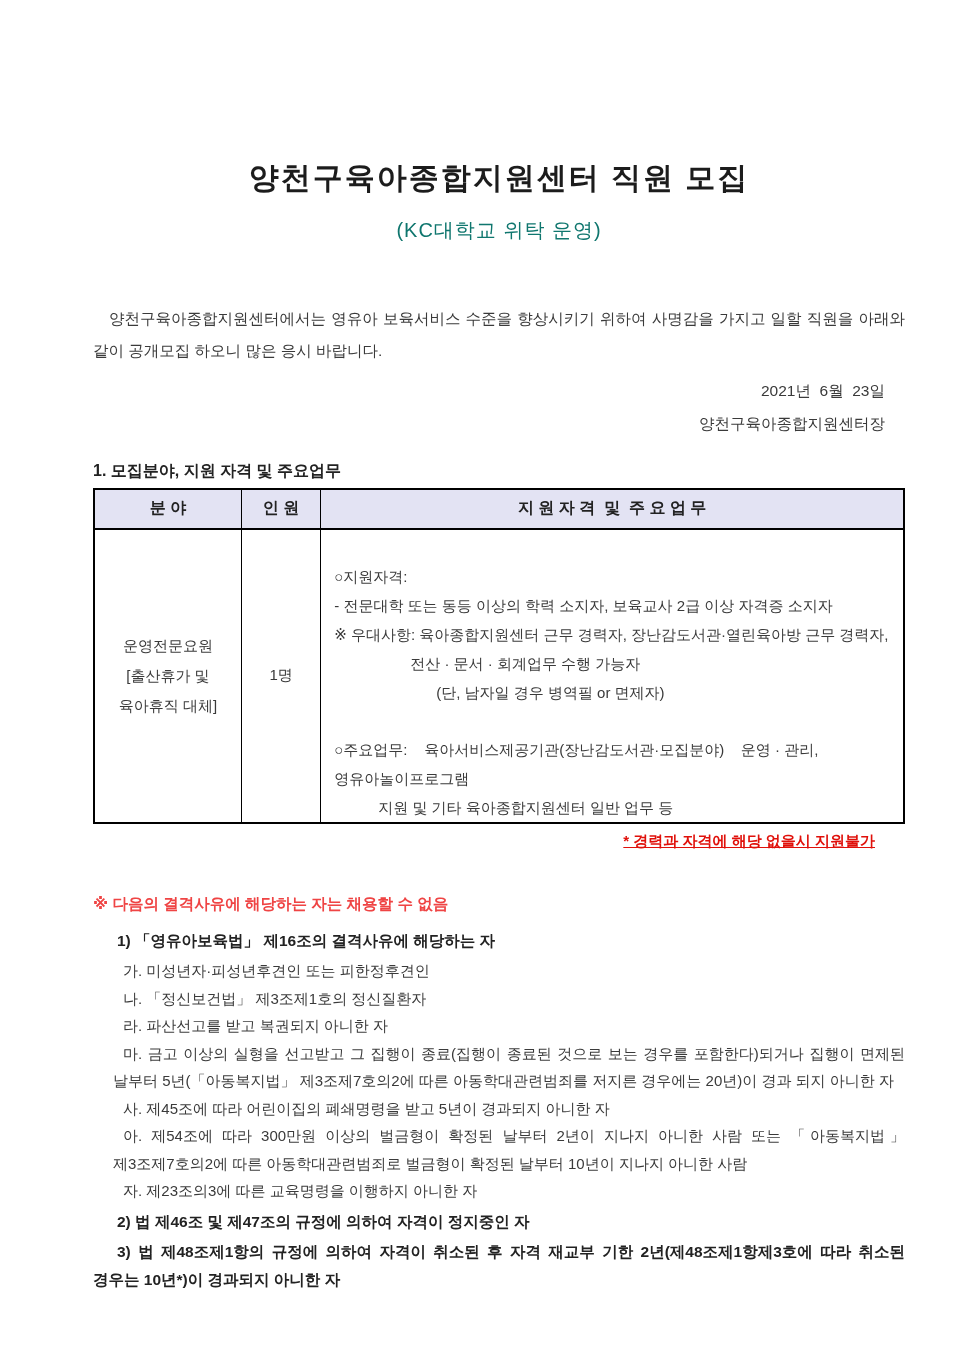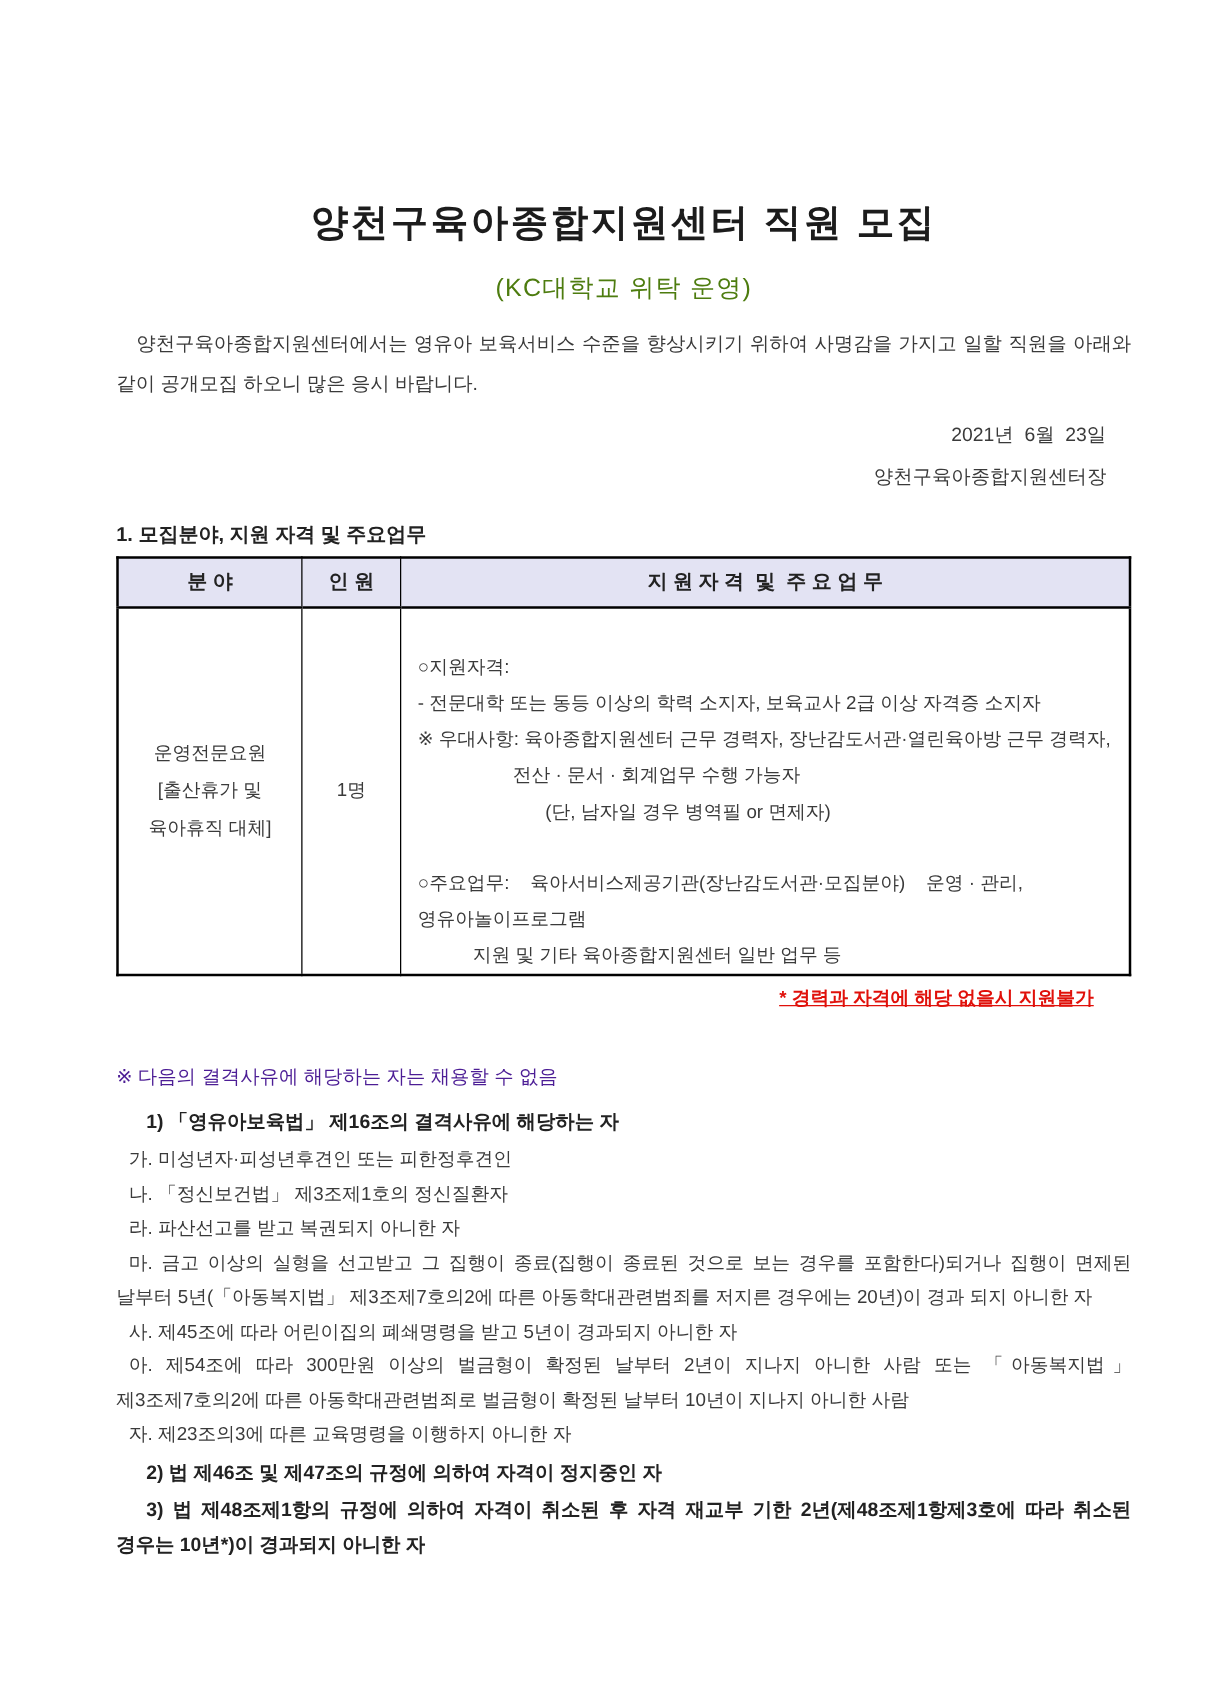--- a/index.html
+++ b/index.html
@@ -21,23 +21,23 @@
     text-align: center;
     font-size: 30px;
     font-weight: bold;
     color: #1c1c1c;
     letter-spacing: 2px;
     margin-bottom: 18px;
   }
   .doc-subtitle {
     text-align: center;
     font-size: 20px;
-    color: #4d7c0f;
+    color: #0f766e;
     letter-spacing: 1px;
-    margin-bottom: 16px;
+    margin-bottom: 59px;
   }
   .intro {
     font-size: 15.5px;
     line-height: 2.05;
     text-align: justify;
     text-indent: 16px;
     word-break: keep-all;
     margin-bottom: 14px;
   }
   .dateline, .signature {
@@ -107,31 +107,31 @@
     text-align: right;
     padding-right: 30px;
     font-size: 15px;
     font-weight: bold;
     color: #e0100a;
     text-decoration: underline;
     margin-bottom: 43px;
   }
   .sec2-heading {
     font-size: 15.5px;
-    font-weight: normal;
-    color: #4c1d95;
+    font-weight: bold;
+    color: #ef4444;
     margin-bottom: 12px;
   }
   .dq-item {
     font-size: 15px;
     line-height: 27.5px;
     text-align: justify;
     word-break: keep-all;
   }
-  .dq-item.sub { text-indent: 10px; }
+  .dq-item.sub { text-indent: 10px; margin-left: 20px; }
   .dq-item.num {
     text-indent: 24px;
     font-weight: bold;
     font-size: 15.5px;
     color: #222222;
     margin: 3px 0;
   }
 </style>
 </head>
 <body>

